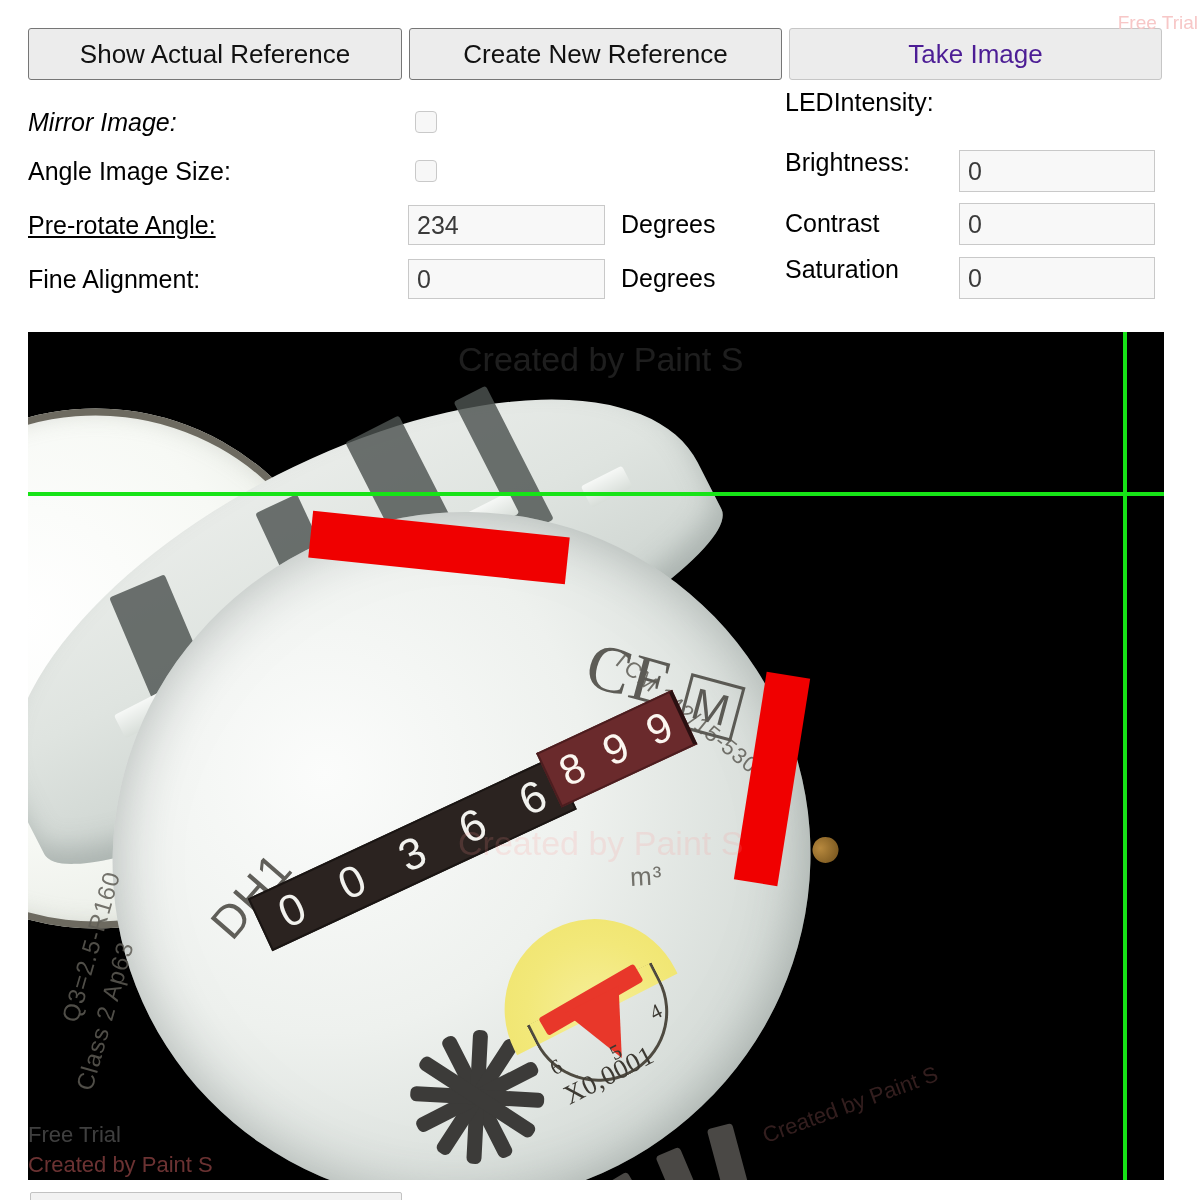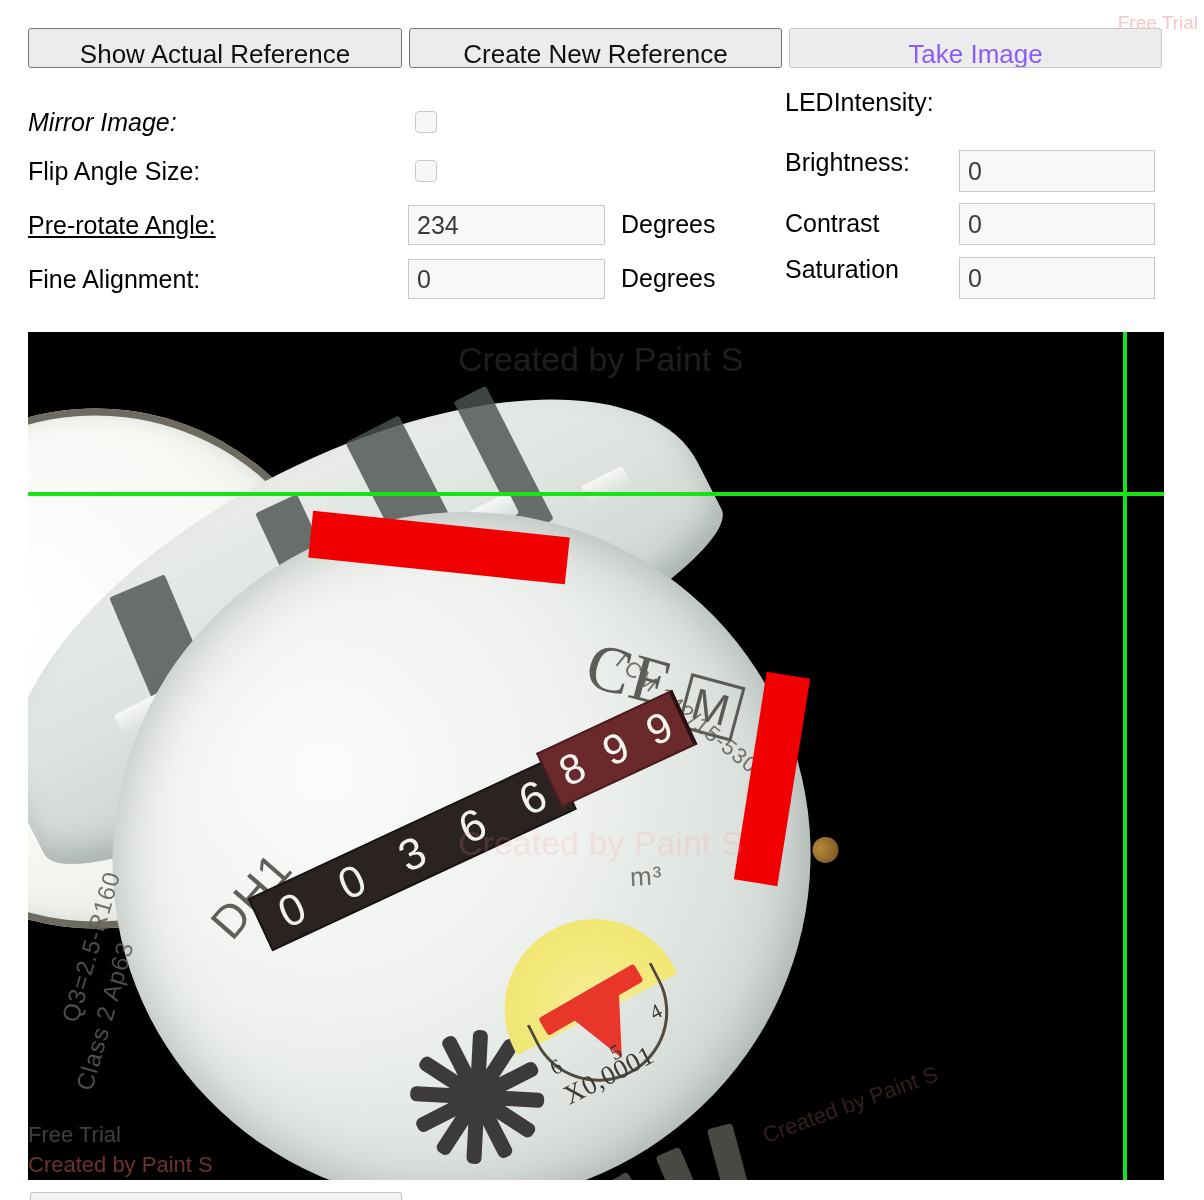--- a/index.html
+++ b/index.html
@@ -8,36 +8,36 @@
     width: 1204px; height: 1200px;
     background: #ffffff;
     font-family: "Liberation Sans", sans-serif;
     overflow: hidden;
   }
   #root { position: relative; width: 1204px; height: 1200px; background:#fff; }
 
   
   .btn {
     position: absolute;
-    top: 28px; height: 40px;
+    top: 28px; height: 52px;
     background: #ececec;
     border: 1px solid #767676;
     border-radius: 3px;
     font-family: "Liberation Sans", sans-serif;
     font-size: 26px;
     color: #111;
     text-align: center;
     line-height: 50px;
     cursor: pointer;
     padding: 0;
     white-space: nowrap;
     overflow: hidden;
   }
   .btn.disabled {
-    color: #8b5cf6;
+    color: #4c1d95;
     border-color: #c6c6c6;
     background: #ececec;
     cursor: default;
   }
   #btn-show   { left: 28px;  width: 374px; }
   #btn-create { left: 409px; width: 373px; }
   #btn-take   { left: 789px; width: 373px; }
 
   
   .lbl {
@@ -323,21 +323,21 @@
 
   <button class="btn" id="btn-create">Create New Reference</button>
 
   <button class="btn disabled" id="btn-take" disabled="">Take Image</button>
 
   <span class="wm" id="wm-top">Free Trial</span>
 
   <span class="lbl" id="lbl-mirror">Mirror Image:</span>
   <div class="cb" id="cb-mirror"></div>
 
-  <span class="lbl" id="lbl-flip">Flip Angle Size:</span>
+  <span class="lbl" id="lbl-flip">Angle Image Size:</span>
   <div class="cb" id="cb-flip"></div>
 
   <span class="lbl" id="lbl-prerot">Pre-rotate Angle:</span>
   <input class="txt" id="in-prerot" type="text" value="234" style="">
   <span class="lbl" id="lbl-deg1">Degrees</span>
 
   <span class="lbl" id="lbl-fine">Fine Alignment:</span>
   <input class="txt" id="in-fine" type="text" value="0" style="">
   <span class="lbl" id="lbl-deg2">Degrees</span>
 

